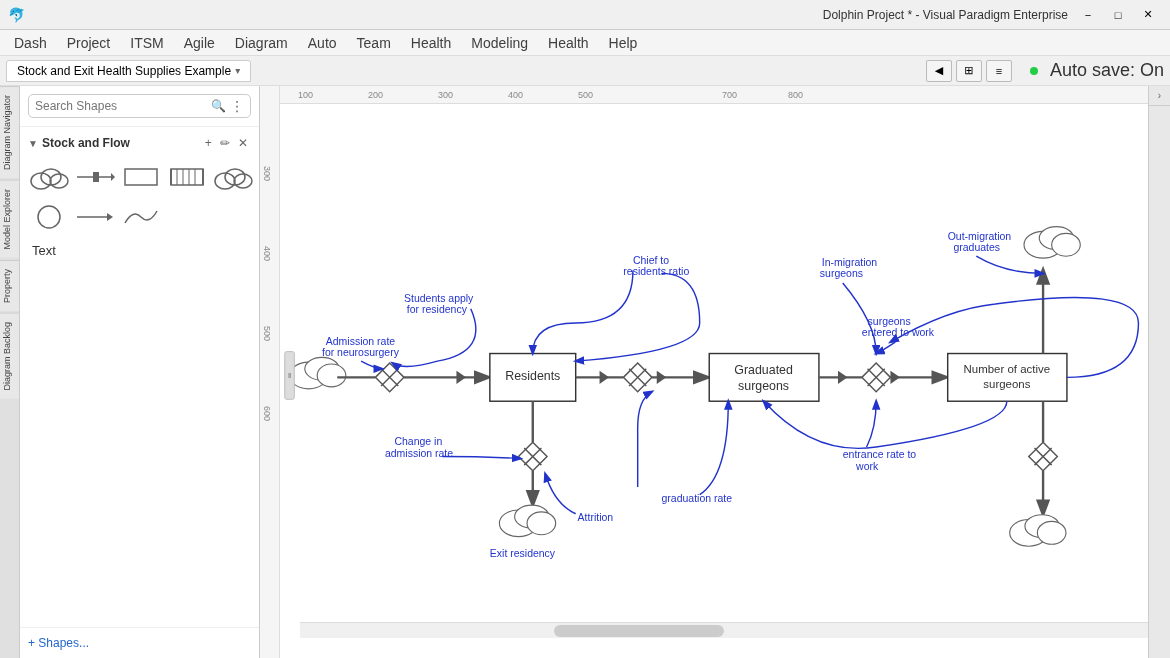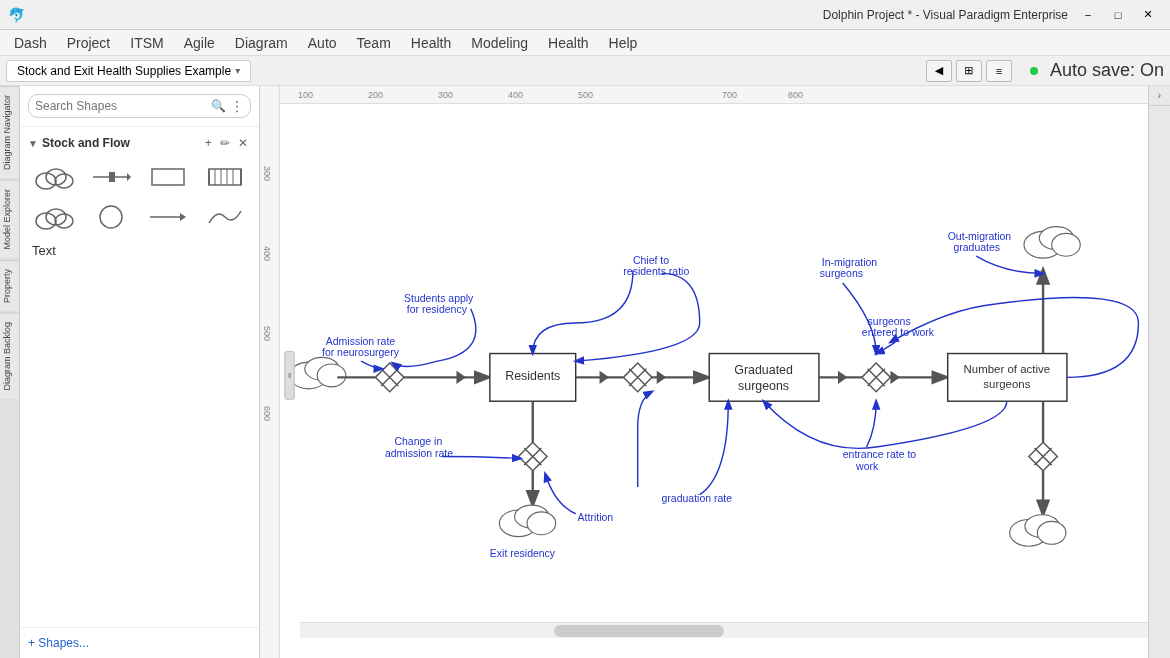--- a/index.html
+++ b/index.html
@@ -82,21 +82,21 @@
 
     
     #shape-search {
       padding: 8px;
       border-bottom: 1px solid #eee;
     }
     .search-box {
       display: flex;
       align-items: center;
       border: 1px solid #ccc;
-      border-radius: 10px;
+      border-radius: 5px;
       padding: 3px 6px;
       background: white;
       gap: 4px;
     }
     .search-box input {
       border: none;
       outline: none;
       font-size: 12px;
       flex: 1;
       background: transparent;
@@ -117,21 +117,21 @@
       gap: 4px;
       font-weight: bold;
       font-size: 12px;
       color: #333;
     }
     .shape-section-header .triangle { font-size: 10px; color: #666; }
     .shape-section-actions { margin-left: auto; display: flex; gap: 2px; }
     .shape-action-btn { border: none; background: transparent; cursor: pointer; font-size: 12px; color: #666; padding: 1px 3px; }
     .shapes-grid {
       display: grid;
-      grid-template-columns: repeat(4, 1fr);
+      grid-template-columns: repeat(5, 1fr);
       gap: 4px;
       padding: 4px;
     }
     .shape-item {
       display: flex;
       align-items: center;
       justify-content: center;
       height: 36px;
       border: 1px solid transparent;
       border-radius: 2px;

